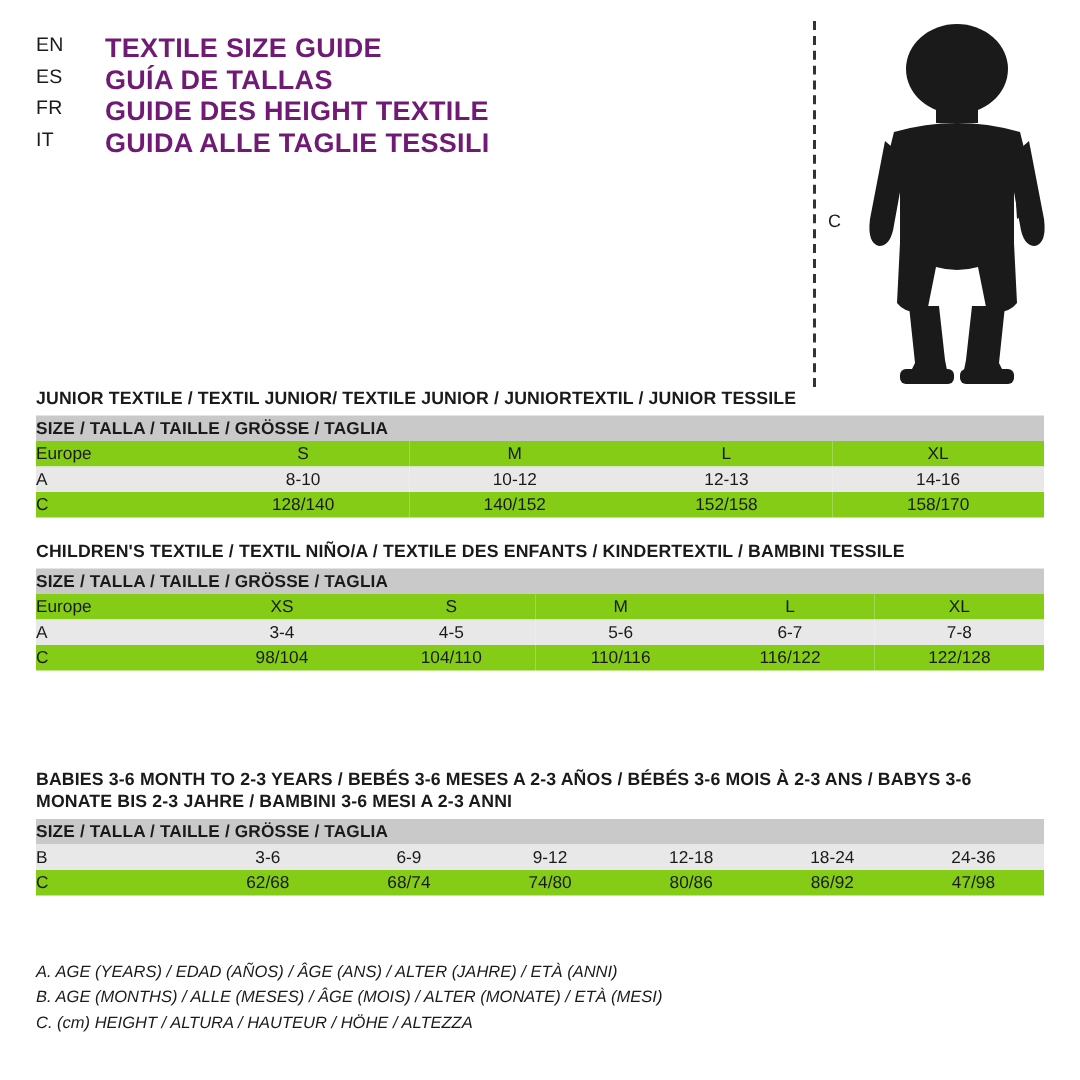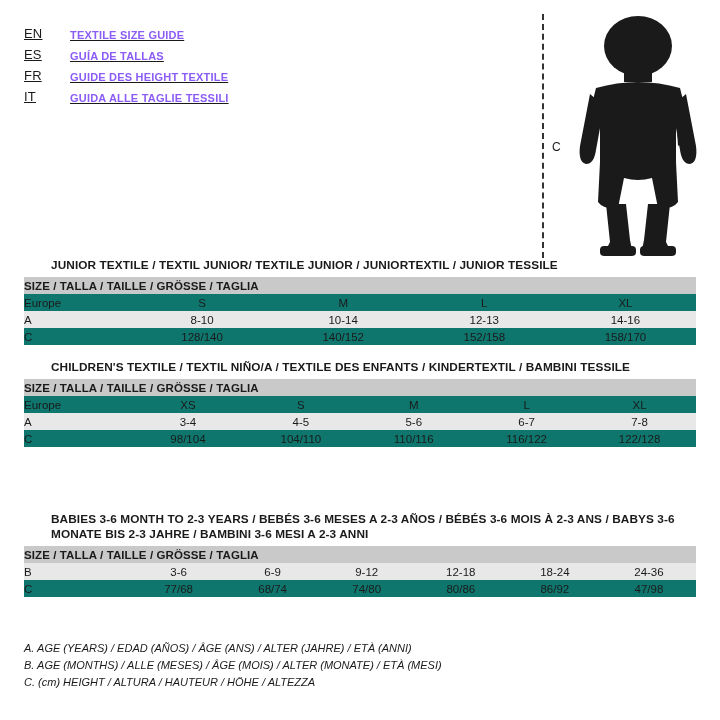--- a/index.html
+++ b/index.html
@@ -24,36 +24,35 @@
 
   
   .lang-block {
     position: absolute;
     top: 22px;
     left: 24px;
     width: 420px;
   }
   .lang-row {
     display: flex;
-    align-items: flex-end;
+    align-items: flex-start;
     height: 19px;
     margin-bottom: 2px;
-    text-decoration: underline;
   }
   .lang-code {
     width: 46px;
     font-size: 13px;
     letter-spacing: 0.2px;
     color: #1a1a1a;
   }
   .lang-title {
-    font-size: 11px;
+    font-size: 18px;
     font-weight: bold;
     letter-spacing: 0.2px;
-    color: #8b5cf6;
+    color: #701a75;
     white-space: nowrap;
   }
 
   
   .figure-area {
     position: absolute;
     top: 10px;
     left: 530px;
     width: 180px;
     height: 250px;
@@ -85,21 +84,20 @@
     left: 24px;
     width: 672px;
   }
   .sec-title {
     font-size: 11.8px;
     font-weight: bold;
     letter-spacing: 0.1px;
     color: #1a1a1a;
     margin-bottom: 4px;
     line-height: 15px;
-    margin-left: 27px;
   }
 
   
   table.size-table {
     border-collapse: collapse;
     width: 100%;
     table-layout: fixed;
   }
   table.size-table td {
     font-size: 11.5px;
@@ -108,21 +106,21 @@
     color: #1a1a1a;
   }
   .hdr-row td {
     background: #c9c9c9;
     font-weight: bold;
     font-size: 11.2px;
     padding-left: 4px;
     letter-spacing: 0.1px;
   }
   .row-alt td { background: #e8e8e8; }
-  .row-plain td { background: #0f766e; }
+  .row-plain td { background: #84cc16; }
   .lab-cell {
     padding-left: 4px;
     text-align: left;
   }
   .val-cell { text-align: center; }
 
   
   .legend {
     position: absolute;
     left: 24px;
@@ -206,21 +204,21 @@
         <tr class="row-plain">
           <td class="lab-cell">Europe</td>
           <td class="val-cell">S</td>
           <td class="val-cell">M</td>
           <td class="val-cell">L</td>
           <td class="val-cell">XL</td>
         </tr>
         <tr class="row-alt">
           <td class="lab-cell">A</td>
           <td class="val-cell">8-10</td>
-          <td class="val-cell">10-14</td>
+          <td class="val-cell">10-12</td>
           <td class="val-cell">12-13</td>
           <td class="val-cell">14-16</td>
         </tr>
         <tr class="row-plain">
           <td class="lab-cell">C</td>
           <td class="val-cell">128/140</td>
           <td class="val-cell">140/152</td>
           <td class="val-cell">152/158</td>
           <td class="val-cell">158/170</td>
         </tr>
@@ -291,21 +289,21 @@
           <td class="lab-cell">B</td>
           <td class="val-cell">3-6</td>
           <td class="val-cell">6-9</td>
           <td class="val-cell">9-12</td>
           <td class="val-cell">12-18</td>
           <td class="val-cell">18-24</td>
           <td class="val-cell">24-36</td>
         </tr>
         <tr class="row-plain">
           <td class="lab-cell">C</td>
-          <td class="val-cell">77/68</td>
+          <td class="val-cell">62/68</td>
           <td class="val-cell">68/74</td>
           <td class="val-cell">74/80</td>
           <td class="val-cell">80/86</td>
           <td class="val-cell">86/92</td>
           <td class="val-cell">47/98</td>
         </tr>
       </tbody>
     </table>
   </div>
 

